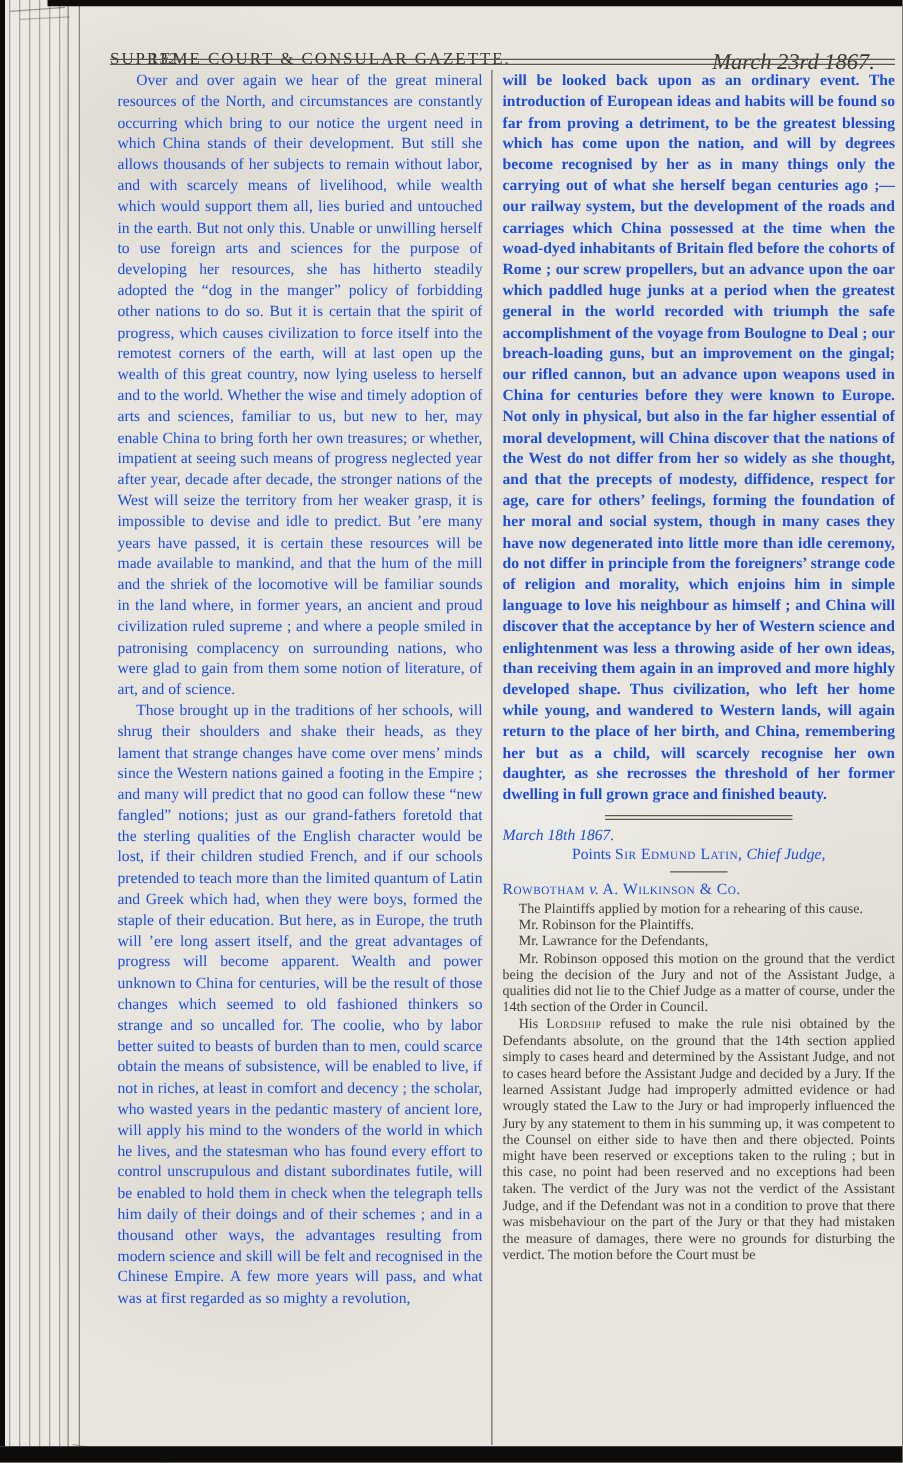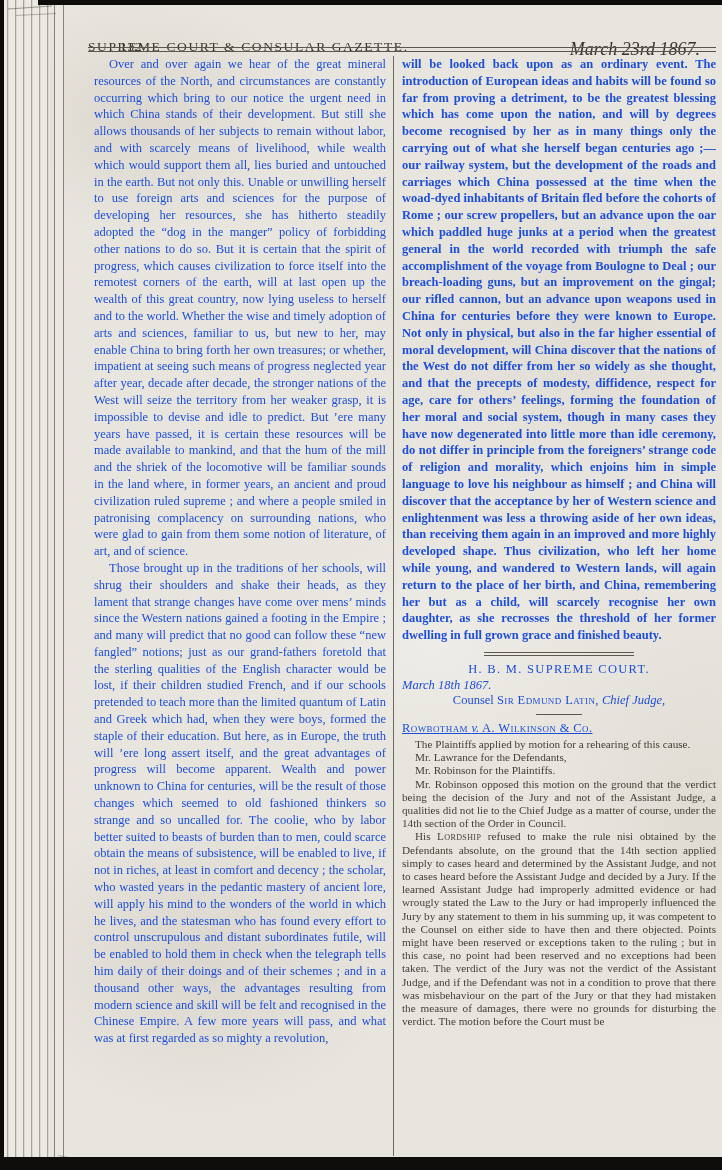--- a/index.html
+++ b/index.html
@@ -55,21 +55,21 @@
   .col p.noindent { text-indent:0;font-weight:bold; }
 
   
   .court-section { margin-top:8px; }
   .double-rule { width:150px; height:2px; margin:0 auto 5px auto;
     border-top:1px solid #5c564d; border-bottom:1px solid #5c564d; }
   .court-title { text-align:center !important; font-size:14px; letter-spacing:1.3px; text-indent:0 !important; line-height:17px !important; color:#39352e; }
   .court-date  { text-align:right; font-style:italic; font-size:12.5px; text-indent:0 !important; line-height:15.5px !important; }
   .court-judge { text-align:center !important; font-size:12.5px; text-indent:0 !important; line-height:15.5px !important; }
   .mini-rule { width:46px; height:1px; background:#5c564d; margin:5px auto 6px auto; }
-  .case-title { text-align:right; font-size:12.3px; text-indent:0 !important; line-height:15px !important; margin-bottom:2px !important;text-decoration:underline; }
+  .case-title { text-align:right; font-size:12.3px; text-indent:0 !important; line-height:15px !important; margin-bottom:2px !important; }
   .sc { font-variant:small-caps; letter-spacing:.4px; }
   .it { font-style:italic; }
   .court-paragraphs p { font-size:11.2px; line-height:13.2px; text-align:justify; text-indent:13px; margin:0; color:#433e36; }
 </style>
 </head>
 <body>
 
 <div class="page">
 
   <div class="book-edge">
@@ -94,29 +94,28 @@
   <div class="col col-left">
     <p class="indent">Over and over again we hear of the great mineral resources of the North, and circumstances are constantly occurring which bring to our notice the urgent need in which China stands of their development. But still she allows thousands of her subjects to remain without labor, and with scarcely means of livelihood, while wealth which would support them all, lies buried and untouched in the earth. But not only this. Unable or unwilling herself to use foreign arts and sciences for the purpose of developing her resources, she has hitherto steadily adopted the “dog in the manger” policy of forbidding other nations to do so. But it is certain that the spirit of progress, which causes civilization to force itself into the remotest corners of the earth, will at last open up the wealth of this great country, now lying useless to herself and to the world. Whether the wise and timely adoption of arts and sciences, familiar to us, but new to her, may enable China to bring forth her own treasures; or whether, impatient at seeing such means of progress neglected year after year, decade after decade, the stronger nations of the West will seize the territory from her weaker grasp, it is impossible to devise and idle to predict. But ’ere many years have passed, it is certain these resources will be made available to mankind, and that the hum of the mill and the shriek of the locomotive will be familiar sounds in the land where, in former years, an ancient and proud civilization ruled supreme ; and where a people smiled in patronising complacency on surrounding nations, who were glad to gain from them some notion of literature, of art, and of science.</p>
     <p class="indent">Those brought up in the traditions of her schools, will shrug their shoulders and shake their heads, as they lament that strange changes have come over mens’ minds since the Western nations gained a footing in the Empire ; and many will predict that no good can follow these “new fangled” notions; just as our grand-fathers foretold that the sterling qualities of the English character would be lost, if their children studied French, and if our schools pretended to teach more than the limited quantum of Latin and Greek which had, when they were boys, formed the staple of their education. But here, as in Europe, the truth will ’ere long assert itself, and the great advantages of progress will become apparent. Wealth and power unknown to China for centuries, will be the result of those changes which seemed to old fashioned thinkers so strange and so uncalled for. The coolie, who by labor better suited to beasts of burden than to men, could scarce obtain the means of subsistence, will be enabled to live, if not in riches, at least in comfort and decency ; the scholar, who wasted years in the pedantic mastery of ancient lore, will apply his mind to the wonders of the world in which he lives, and the statesman who has found every effort to control unscrupulous and distant subordinates futile, will be enabled to hold them in check when the telegraph tells him daily of their doings and of their schemes ; and in a thousand other ways, the advantages resulting from modern science and skill will be felt and recognised in the Chinese Empire. A few more years will pass, and what was at first regarded as so mighty a revolution,</p>
   </div>
 
   <div class="col col-right">
     <p class="noindent">will be looked back upon as an ordinary event. The introduction of European ideas and habits will be found so far from proving a detriment, to be the greatest blessing which has come upon the nation, and will by degrees become recognised by her as in many things only the carrying out of what she herself began centuries ago ;— our railway system, but the development of the roads and carriages which China possessed at the time when the woad-dyed inhabitants of Britain fled before the cohorts of Rome ; our screw propellers, but an advance upon the oar which paddled huge junks at a period when the greatest general in the world recorded with triumph the safe accomplishment of the voyage from Boulogne to Deal ; our breach-loading guns, but an improvement on the gingal; our rifled cannon, but an advance upon weapons used in China for centuries before they were known to Europe. Not only in physical, but also in the far higher essential of moral development, will China discover that the nations of the West do not differ from her so widely as she thought, and that the precepts of modesty, diffidence, respect for age, care for others’ feelings, forming the foundation of her moral and social system, though in many cases they have now degenerated into little more than idle ceremony, do not differ in principle from the foreigners’ strange code of religion and morality, which enjoins him in simple language to love his neighbour as himself ; and China will discover that the acceptance by her of Western science and enlightenment was less a throwing aside of her own ideas, than receiving them again in an improved and more highly developed shape. Thus civilization, who left her home while young, and wandered to Western lands, will again return to the place of her birth, and China, remembering her but as a child, will scarcely recognise her own daughter, as she recrosses the threshold of her former dwelling in full grown grace and finished beauty.</p>
 
     <div class="court-section">
       <div class="double-rule"></div>
-      <p class="court-title">H. B. M. SUPREME COURT.</p>
       <p class="court-date">March 18th 1867.</p>
-      <p class="court-judge"><span>Counsel </span><span class="sc">Sir Edmund Latin,</span><span class="it"> Chief Judge,</span></p>
+      <p class="court-judge"><span>Points </span><span class="sc">Sir Edmund Latin,</span><span class="it"> Chief Judge,</span></p>
       <div class="mini-rule"></div>
       <p class="case-title"><span class="sc">Rowbotham </span><span class="it">v.</span><span class="sc"> A. Wilkinson &amp; Co.</span></p>
       <div class="court-paragraphs">
           <p><span>The Plaintiffs applied by motion for a rehearing of this cause.</span></p>
+          <p><span>Mr. Robinson for the Plaintiffs.</span></p>
           <p><span>Mr. Lawrance for the Defendants,</span></p>
-          <p><span>Mr. Robinson for the Plaintiffs.</span></p>
           <p><span>Mr. Robinson opposed this motion on the ground that the verdict being the decision of the Jury and not of the Assistant Judge, a qualities did not lie to the Chief Judge as a matter of course, under the 14th section of the Order in Council.</span></p>
           <p><span>His </span><span class="sc">Lordship</span><span> refused to make the rule nisi obtained by the Defendants absolute, on the ground that the 14th section applied simply to cases heard and determined by the Assistant Judge, and not to cases heard before the Assistant Judge and decided by a Jury. If the learned Assistant Judge had improperly admitted evidence or had wrougly stated the Law to the Jury or had improperly influenced the Jury by any statement to them in his summing up, it was competent to the Counsel on either side to have then and there objected. Points might have been reserved or exceptions taken to the ruling ; but in this case, no point had been reserved and no exceptions had been taken. The verdict of the Jury was not the verdict of the Assistant Judge, and if the Defendant was not in a condition to prove that there was misbehaviour on the part of the Jury or that they had mistaken the measure of damages, there were no grounds for disturbing the verdict. The motion before the Court must be</span></p>
         </div>
     </div>
   </div>
 
   <div class="scan-bottom"></div>
 </div>
 
 </body></html>

